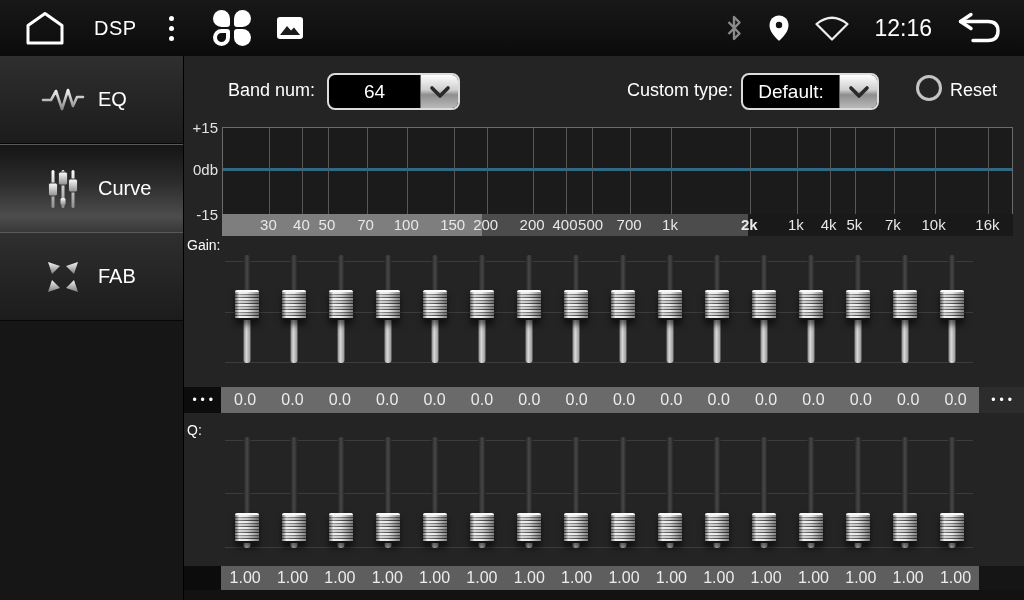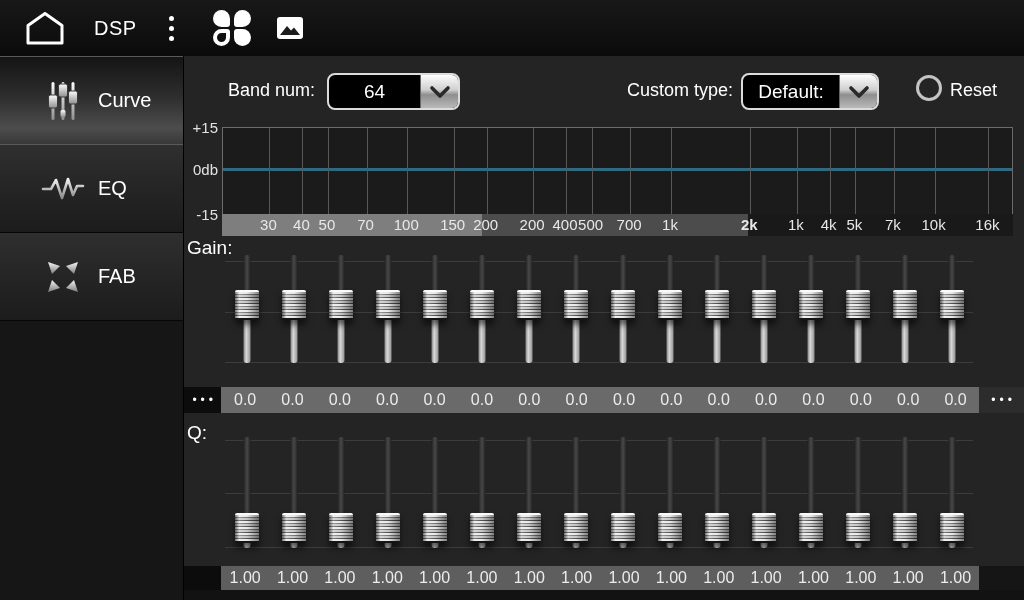--- a/index.html
+++ b/index.html
@@ -57,21 +57,21 @@
   #plot { position:absolute; left:38px; top:71px; width:791px; height:87px; background:#1b1b1b;
     border-top:1px solid #6b6b6b; border-left:1px solid #6b6b6b; border-right:1px solid #6b6b6b; }
   .vgrid { position:absolute; top:0; bottom:0; width:1px; background:#585858; }
   #zero-line { position:absolute; left:0; width:100%; top:40px; height:3px; }
   #freqbar { position:absolute; left:38px; top:158px; width:791px; height:22px;
     background:linear-gradient(90deg,#7e7e7e 0px,#7e7e7e 260px,#4c4c4c 260px,#4c4c4c 526px,#191919 526px); }
   .ftick { position:absolute; top:0; height:22px; line-height:22px; transform:translateX(-50%);
     color:#e8e8e8; font-size:15px; }
 
   
-  .sec-label { position:absolute; color:#fff; font-size:19px; }
+  .sec-label { position:absolute; color:#fff; font-size:14px; }
   .slider-zone { position:absolute; left:0; width:840px; }
   .hline { position:absolute; left:41px; width:748px; height:1px; background:#3c3c3c; }
   .vslider { position:absolute; width:47px; top:0; bottom:0; }
   .track-wrap { position:absolute; left:0; width:100%; }
   .track-dark { position:absolute; left:50%; transform:translateX(-50%); width:7px; top:0; bottom:0;
     background:linear-gradient(90deg,#222,#484848 50%,#222); border-radius:4px; }
   .track-light { position:absolute; left:50%; transform:translateX(-50%); width:7px; bottom:0;
     background:linear-gradient(90deg,#848484,#d9d9d9 40%,#939393); border-radius:3px; }
   .knob { position:absolute; left:50%; transform:translateX(-50%); width:24px; height:30px;
     border-radius:2px; border-top:2px solid #fafafa; border-bottom:2px solid #141414;
@@ -113,56 +113,81 @@
         <span class="petal br"></span>
           <span class="petal bl"></span>
       </span>
       <span class="iconbtn">
         <svg width="28" height="24" viewBox="0 0 28 24">
           <rect x="1" y="1" width="26" height="22" rx="3" fill="#fff"></rect>
           <path d="M4 19 L11 10 L15 14.5 L18 11.5 L24 19 Z" fill="#1d1d1d"></path>
         </svg>
       </span>
     </div>
+    <div class="tb-right">
+      <span class="iconbtn">
+        <svg width="20" height="28" viewBox="0 0 20 28">
+          <path d="M4.5 8 L15.5 19.5 L10 25 L10 3 L15.5 8.5 L4.5 20" fill="none" stroke="#8a8a8a" stroke-width="2.4" stroke-linejoin="round"></path>
+        </svg>
+      </span>
+      <span class="iconbtn">
+        <svg width="22" height="28" viewBox="0 0 22 28">
+          <path d="M11 1.5 C5.5 1.5 1.5 5.8 1.5 11.4 C1.5 19.2 11 26.8 11 26.8 C11 26.8 20.5 19.2 20.5 11.4 C20.5 5.8 16.5 1.5 11 1.5 Z" fill="#fff"></path>
+          <circle cx="11" cy="11" r="3.2" fill="#141414"></circle>
+        </svg>
+      </span>
+      <span class="iconbtn">
+        <svg width="36" height="27" viewBox="0 0 36 27">
+          <path d="M2.5 9 Q18 -3.5 33.5 9 L18 24.5 Z" fill="none" stroke="#eee" stroke-width="2.2" stroke-linejoin="round"></path>
+        </svg>
+      </span>
+      <span class="tb-time">12:16</span>
+      <span class="iconbtn">
+        <svg width="46" height="34" viewBox="0 0 46 34">
+          <path d="M15 3.5 L4.5 10.5 L15 17.5" fill="none" stroke="#fff" stroke-width="3.4" stroke-linecap="round" stroke-linejoin="round"></path>
+          <path d="M4.5 10.5 H32 Q42 10.5 42 20 Q42 29.5 32 29.5 H17" fill="none" stroke="#fff" stroke-width="3.4" stroke-linecap="round"></path>
+        </svg>
+      </span>
+    </div>
   </header>
 
   <nav id="sidebar">
+    <div class="side-item">
+      <span class="side-icon">
+        <svg width="44" height="30" viewBox="0 0 44 30">
+          <defs>
+              <linearGradient id="mg1" x1="0" y1="0" x2="0" y2="1">
+            <stop offset="0" stop-color="#f2f2f2"></stop>
+                <stop offset="1" stop-color="#8a8a8a"></stop>
+              </linearGradient>
+            </defs>
+          <path d="M2 15 H10 L15 6 L21 24 L27 5 L32 21 L36 12 H42" fill="none" stroke="url(#mg1)" stroke-width="2.6" stroke-linejoin="round" stroke-linecap="round"></path>
+        </svg>
+      </span>
+      <span class="side-label">EQ</span>
+    </div>
     <div class="side-item selected">
       <span class="side-icon">
         <svg width="36" height="42" viewBox="0 0 36 42">
           <defs>
               <linearGradient id="mg2" x1="0" y1="0" x2="0" y2="1">
             <stop offset="0" stop-color="#fdfdfd"></stop>
                 <stop offset="1" stop-color="#8f8f8f"></stop>
               </linearGradient>
             </defs>
           <rect x="6.5" y="2" width="3" height="38" rx="1.5" fill="url(#mg2)"></rect>
           <rect x="16.5" y="2" width="3" height="38" rx="1.5" fill="url(#mg2)"></rect>
           <rect x="26.5" y="2" width="3" height="38" rx="1.5" fill="url(#mg2)"></rect>
           <rect x="3.5" y="15" width="9" height="13" rx="2" fill="url(#mg2)" stroke="#3a3a3a"></rect>
           <rect x="13.5" y="4" width="9" height="13" rx="2" fill="url(#mg2)" stroke="#3a3a3a"></rect>
           <rect x="15.5" y="30" width="5" height="7" rx="1.5" fill="url(#mg2)"></rect>
           <rect x="23.5" y="11" width="9" height="13" rx="2" fill="url(#mg2)" stroke="#3a3a3a"></rect>
         </svg>
       </span>
       <span class="side-label">Curve</span>
-    </div>
-    <div class="side-item">
-      <span class="side-icon">
-        <svg width="44" height="30" viewBox="0 0 44 30">
-          <defs>
-              <linearGradient id="mg1" x1="0" y1="0" x2="0" y2="1">
-            <stop offset="0" stop-color="#f2f2f2"></stop>
-                <stop offset="1" stop-color="#8a8a8a"></stop>
-              </linearGradient>
-            </defs>
-          <path d="M2 15 H10 L15 6 L21 24 L27 5 L32 21 L36 12 H42" fill="none" stroke="url(#mg1)" stroke-width="2.6" stroke-linejoin="round" stroke-linecap="round"></path>
-        </svg>
-      </span>
-      <span class="side-label">EQ</span>
     </div>
     <div class="side-item">
       <span class="side-icon">
         <svg width="40" height="40" viewBox="0 0 40 40">
           <defs>
               <linearGradient id="mg3" x1="0" y1="0" x2="0" y2="1">
             <stop offset="0" stop-color="#f5f5f5"></stop>
                 <stop offset="1" stop-color="#7d7d7d"></stop>
               </linearGradient>
             </defs>

